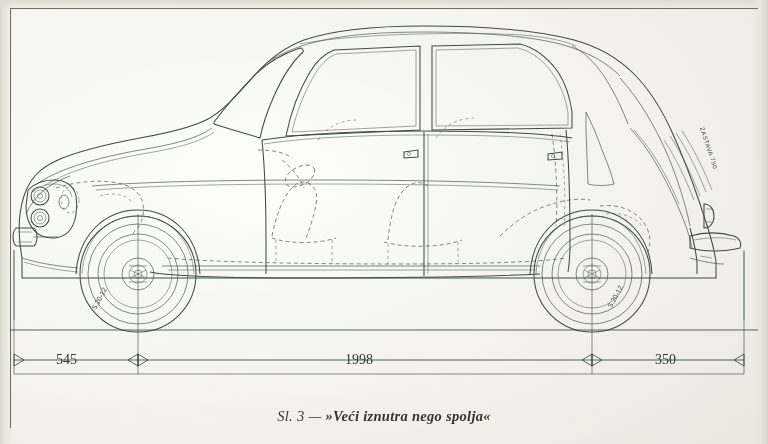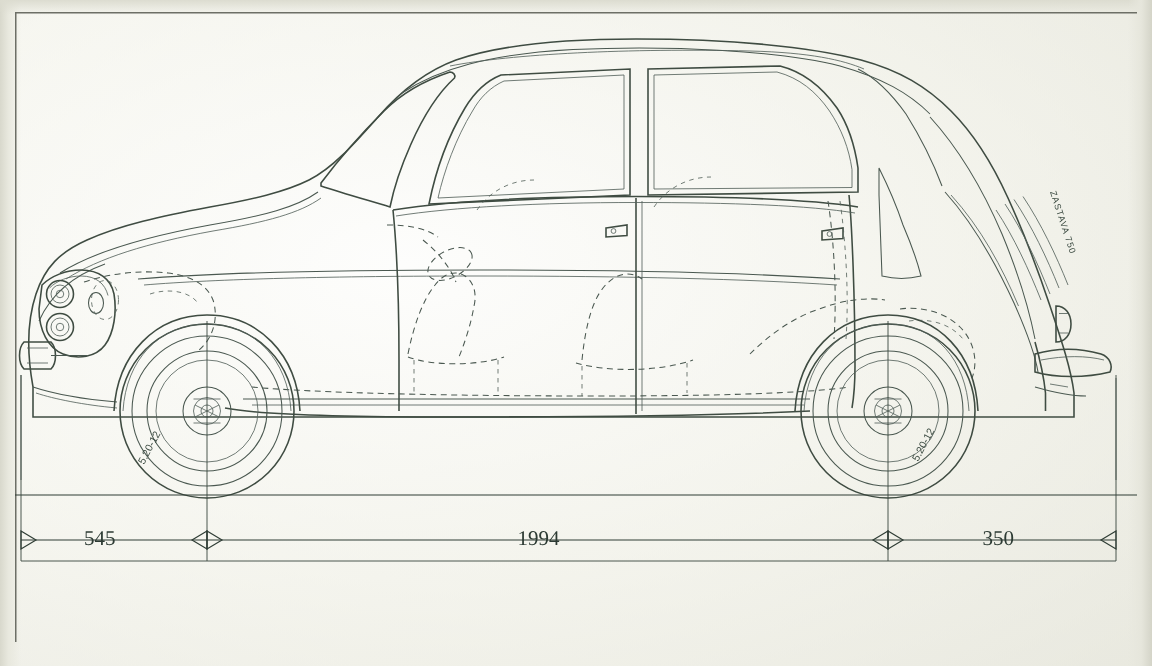--- a/index.html
+++ b/index.html
@@ -331,16 +331,20 @@
         <path class="dimline" d="M592,354 L582,360 L592,366 Z"></path>
         <path class="dimline" d="M592,354 L602,360 L592,366 Z"></path>
         <path class="dimline" d="M744,354 L734,360 L744,366 Z"></path>
       </g>
 
       <path class="dimline-fine" d="M14,374 L744,374"></path>
     </g>
   </svg>
 
   <div class="dim-label" style="left:56px; top:352px;">545</div>
-  <div class="dim-label" style="left:345px; top:352px;">1994</div>
+  <div class="dim-label" style="left:345px; top:352px;">1998</div>
   <div class="dim-label" style="left:655px; top:352px;">350</div>
 
+  <div id="caption">
+    <span class="fig">Sl. 3 —</span>
+    <span class="title">»Veći iznutra nego spolja«</span>
+  </div>
 </div>
 
 </body></html>

